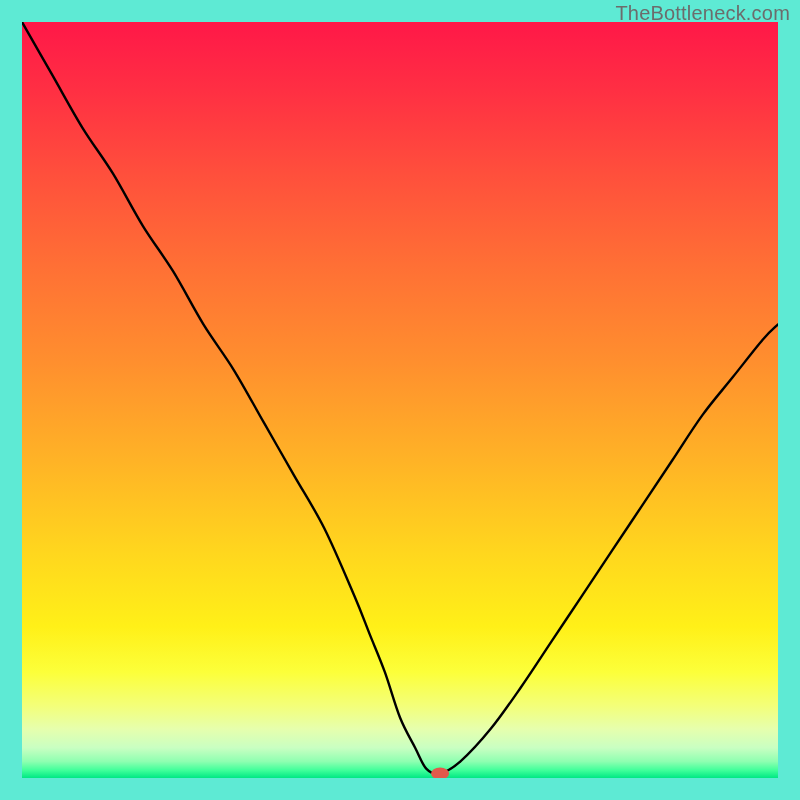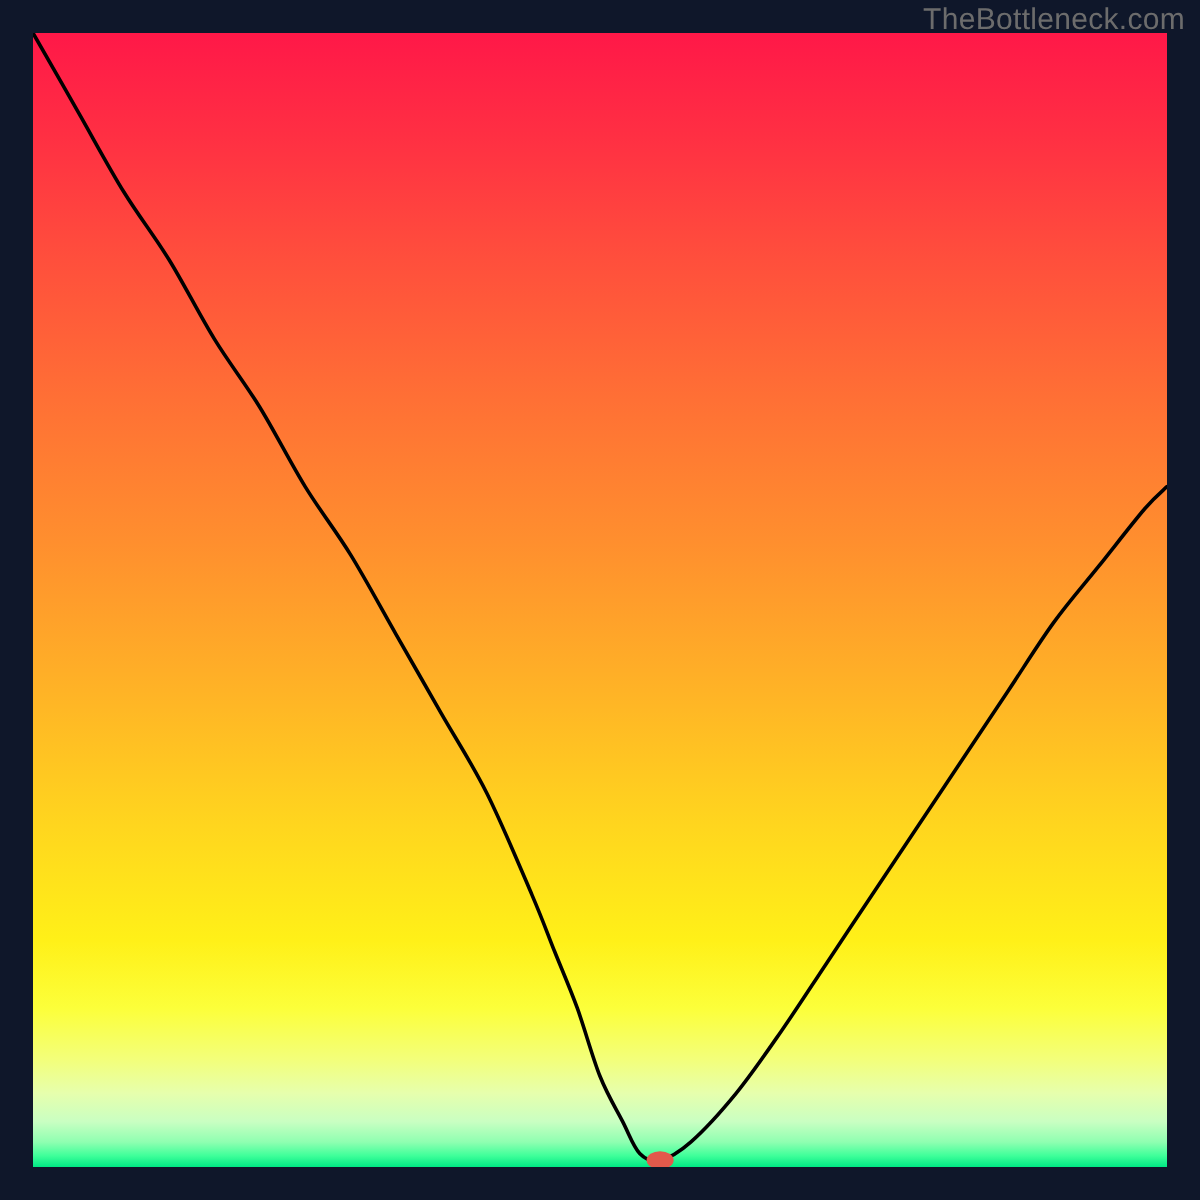--- a/index.html
+++ b/index.html
@@ -10,21 +10,21 @@
     background: #000;
     overflow: hidden;
     font-family: Arial, Helvetica, sans-serif;
   }
   .frame {
     position: absolute;
     left: 0;
     top: 0;
     width: 800px;
     height: 800px;
-    background: #0f172a;
+    background: #5eead4;
   }
   .plot {
     position: absolute;
     left: 22px;
     top: 22px;
     width: 756px;
     height: 756px;
   }
   .plot svg {
     display: block;

